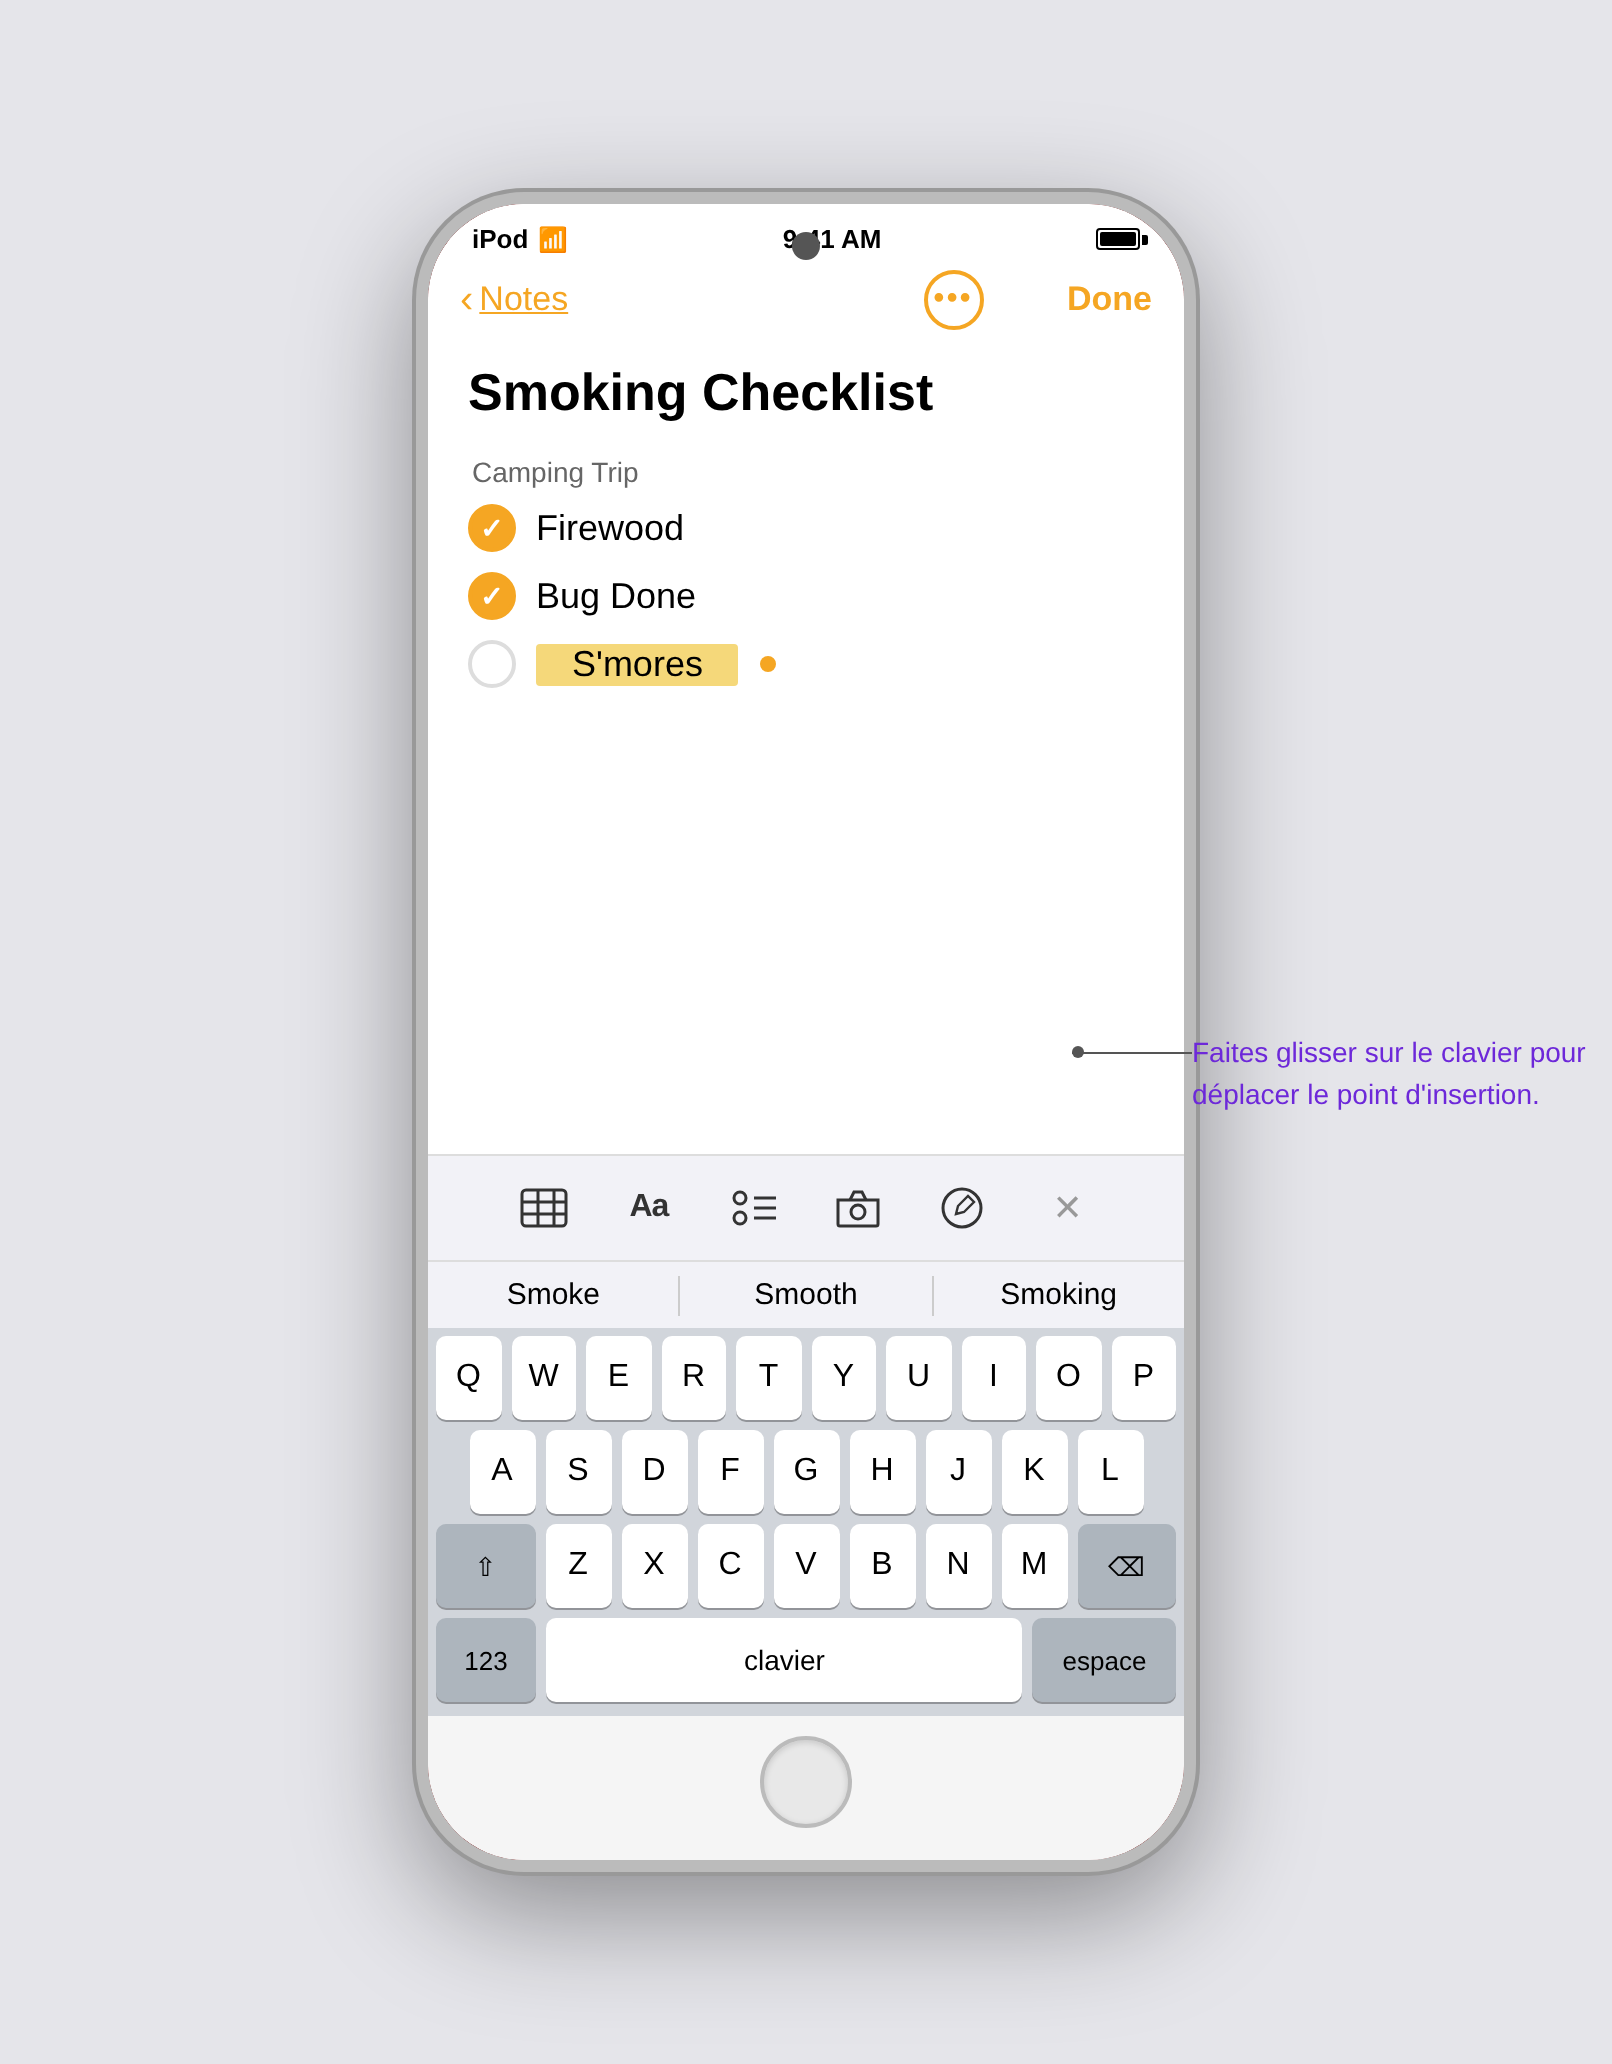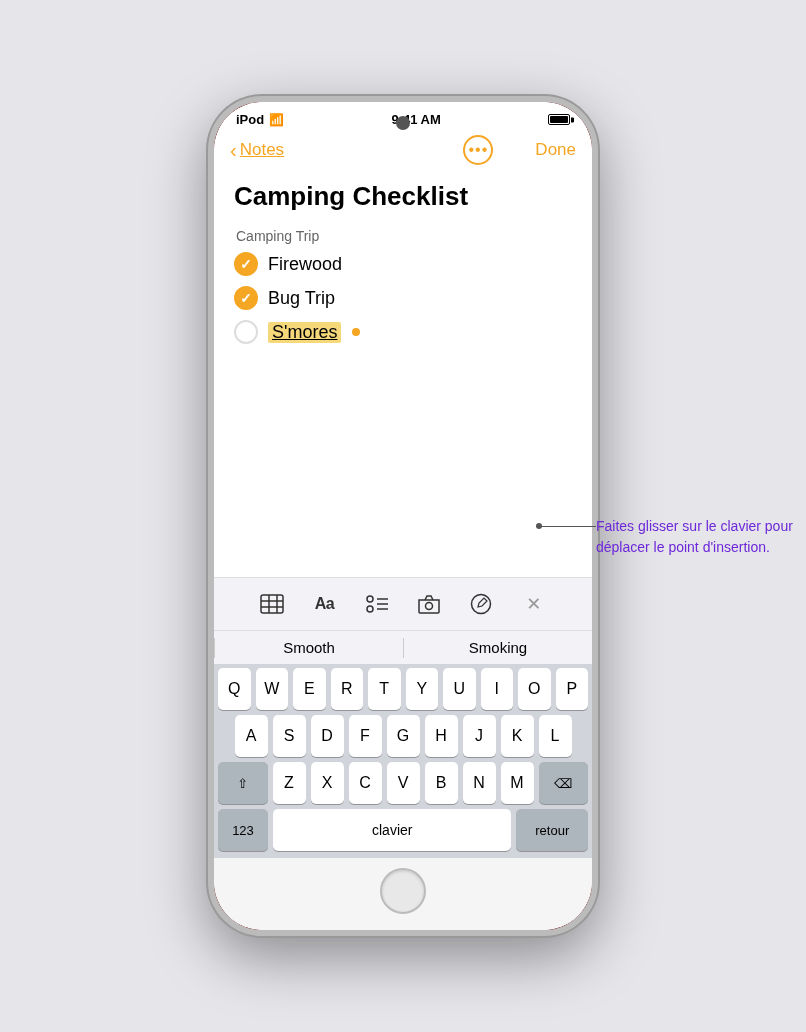--- a/index.html
+++ b/index.html
@@ -151,21 +151,21 @@
     }
     .nav-ellipsis-dots {
       color: #f5a623;
       font-size: 16px;
       letter-spacing: 1px;
       line-height: 1;
     }
     .nav-done {
       color: #f5a623;
       font-size: 17px;
-      font-weight: 400;
+      font-weight: 700;
       cursor: pointer;
       padding-left: 28px;
     }
     
     .note-content {
       flex: 1;
       padding: 8px 20px 0;
       background: #fff;
       overflow: hidden;
     }
@@ -208,22 +208,21 @@
       font-size: 14px;
       font-weight: 700;
     }
     .checklist-text {
       font-size: 18px;
       color: #000;
     }
     .checklist-text.highlighted {
       background: #f5d87a;
       border-radius: 2px;
-      padding: 0 4px;
-      text-decoration: underline;
+      padding: 0 18px;
     }
     
     .cursor-dot {
       width: 8px;
       height: 8px;
       border-radius: 50%;
       background: #f5a623;
       display: inline-block;
       vertical-align: middle;
       margin-left: 1px;
@@ -396,31 +395,31 @@
         </div>
         <div class="nav-right">
           <div class="nav-ellipsis">
             <span class="nav-ellipsis-dots">•••</span>
           </div>
           <div class="nav-done">Done</div>
         </div>
       </div>
 
       <div class="note-content">
-        <div class="note-title">Camping Checklist</div>
+        <div class="note-title">Smoking Checklist</div>
         <div class="note-section-label">Camping Trip</div>
 
         <div class="checklist-item">
           <div class="check-circle checked"></div>
           <span class="checklist-text">Firewood</span>
         </div>
 
         <div class="checklist-item">
           <div class="check-circle checked"></div>
-          <span class="checklist-text">Bug Trip</span>
+          <span class="checklist-text">Bug Done</span>
         </div>
 
         <div class="checklist-item">
           <div class="check-circle"></div>
           <span class="checklist-text highlighted">S'mores</span>
           <span class="cursor-dot"></span>
         </div>
       </div>
 
       <div class="toolbar">
@@ -453,20 +452,21 @@
         <div class="toolbar-btn">
           <svg width="22" height="22" viewBox="0 0 22 22" fill="none" xmlns="http://www.w3.org/2000/svg">
             <circle cx="11" cy="11" r="9.5" stroke="#333" stroke-width="1.5" fill="none"></circle>
             <path d="M8 14l1-4 5-5 3 3-5 5-4 1z" stroke="#333" stroke-width="1.2" fill="none"></path>
           </svg>
         </div>
         <div class="toolbar-btn close-btn">✕</div>
       </div>
 
       <div class="autocomplete-bar">
+        <div class="autocomplete-item">Smoke</div>
         <div class="autocomplete-divider"></div>
         <div class="autocomplete-item">Smooth</div>
         <div class="autocomplete-divider"></div>
         <div class="autocomplete-item">Smoking</div>
       </div>
 
       <div class="keyboard">
 
         <div class="key-row">
           <div class="key">Q</div>
@@ -501,21 +501,21 @@
           <div class="key">V</div>
           <div class="key">B</div>
           <div class="key">N</div>
           <div class="key">M</div>
           <div class="key wide dark">⌫</div>
         </div>
 
         <div class="key-row">
           <div class="key wide dark" style="max-width:50px;">123</div>
           <div class="key space">clavier</div>
-          <div class="key wide dark" style="max-width:80px;">retour</div>
+          <div class="key wide dark" style="max-width:80px;">espace</div>
         </div>
       </div>
 
       <div class="home-area">
         <div class="home-button"></div>
       </div>
 
     </div>
   </div>
 

